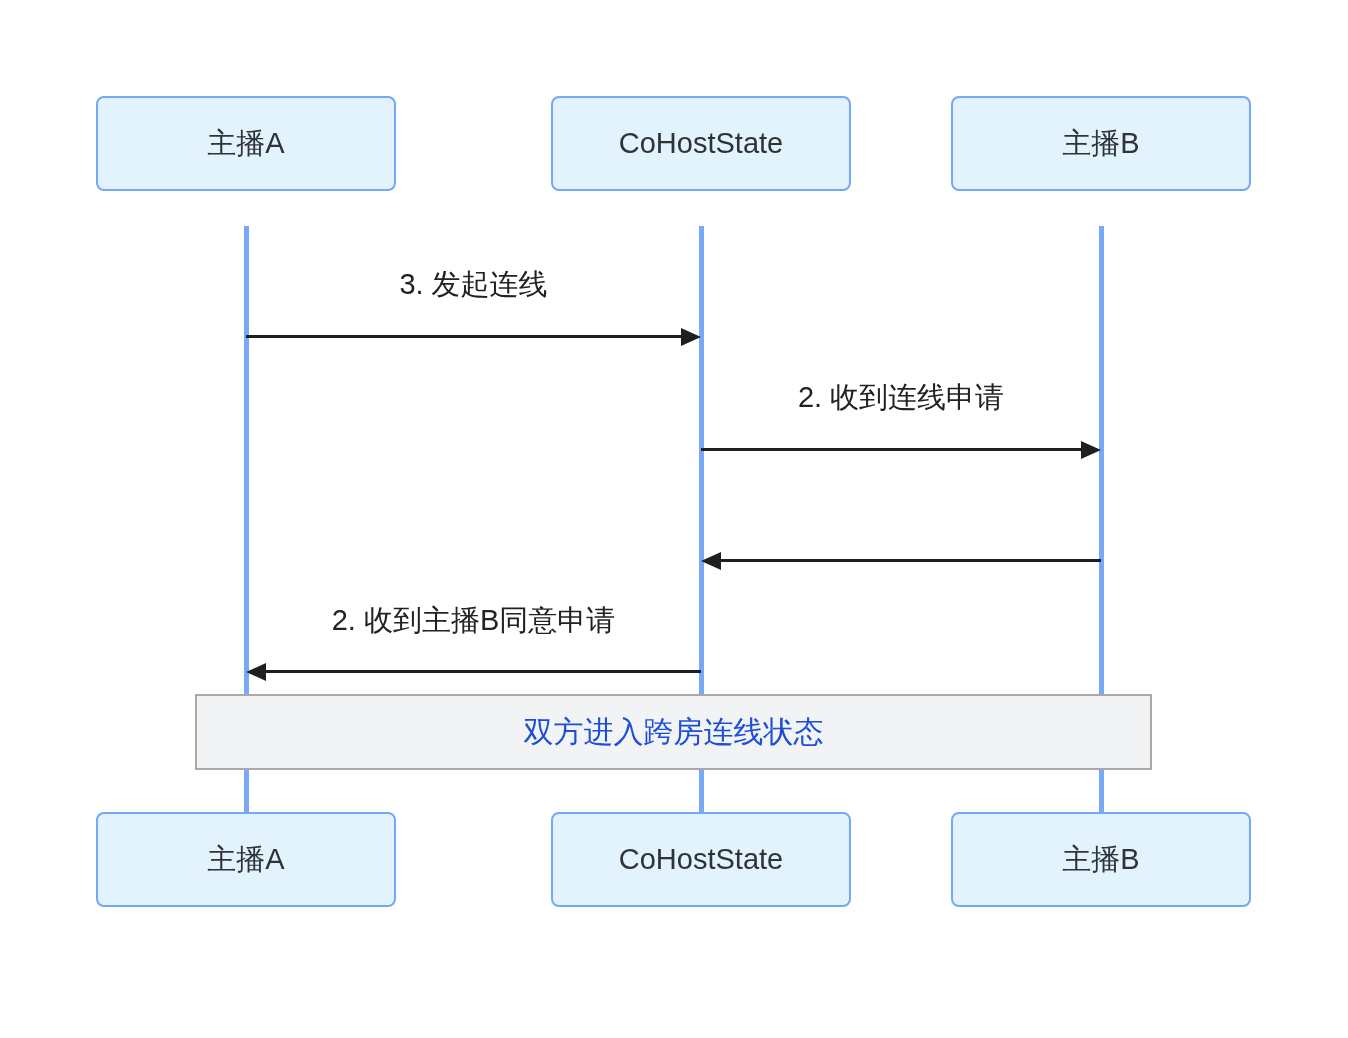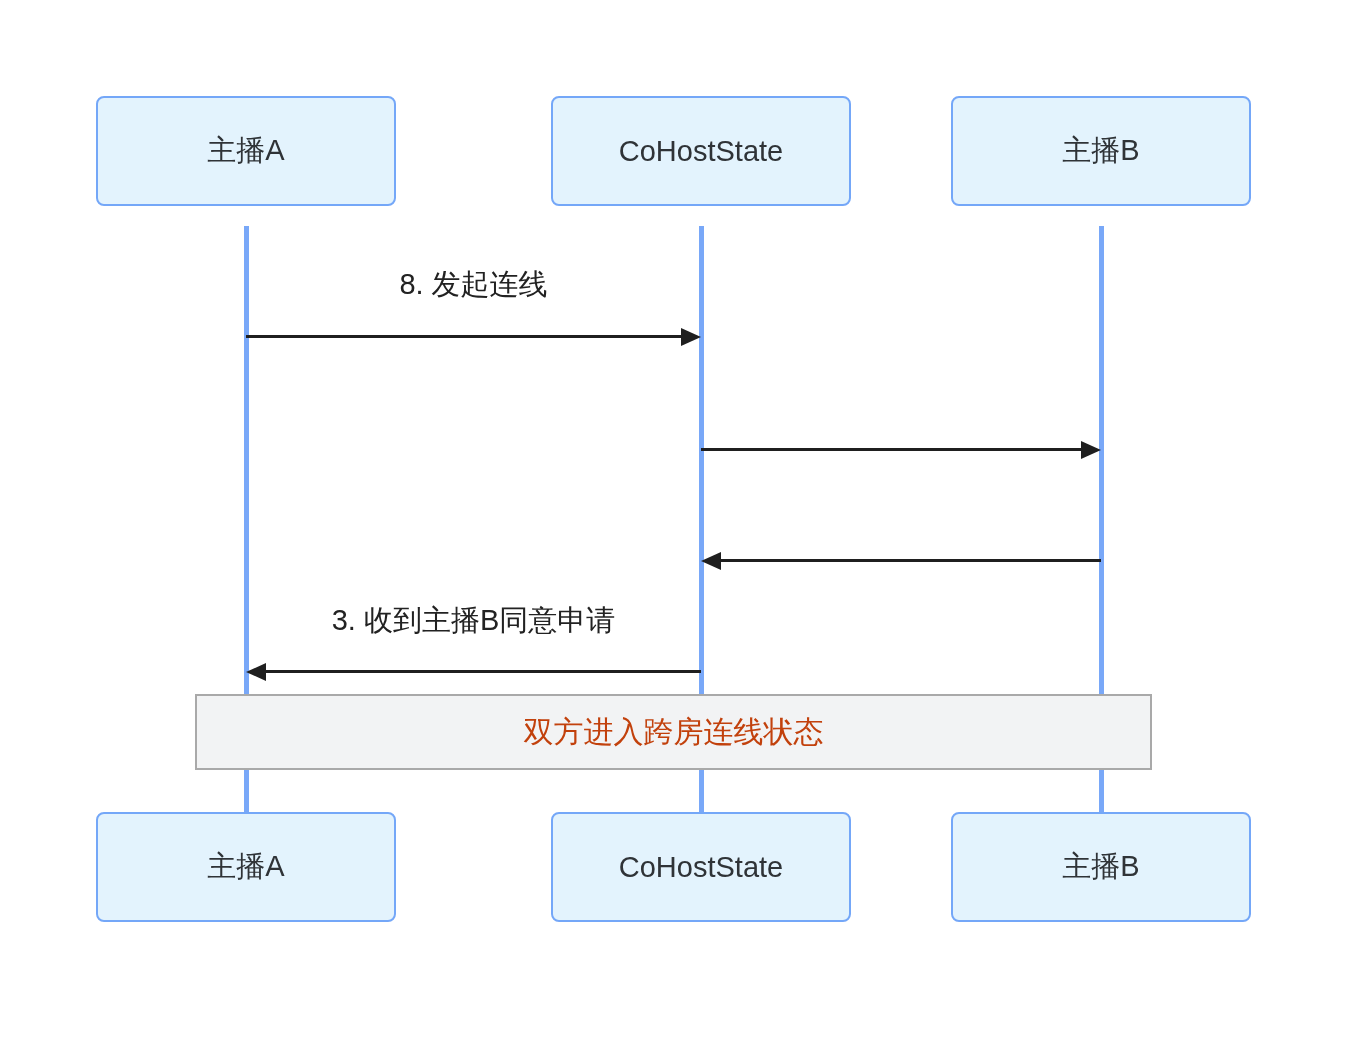--- a/index.html
+++ b/index.html
@@ -12,21 +12,21 @@
     position: relative;
     width: 1348px;
     height: 1038px;
     background: #ffffff;
     overflow: hidden;
   }
   
   .participant {
     position: absolute;
     width: 300px;
-    height: 110px;
+    height: 95px;
     box-sizing: border-box;
     background: #e3f3fd;
     border: 2px solid #74a7f8;
     border-radius: 8px;
     display: flex;
     align-items: center;
     justify-content: center;
     font-size: 29px;
     color: #2f3337;
     z-index: 4;
@@ -99,21 +99,21 @@
     top: 694px;
     width: 957px;
     height: 76px;
     box-sizing: border-box;
     background: #f2f3f4;
     border: 2px solid #a9a9a9;
     display: flex;
     align-items: center;
     justify-content: center;
     font-size: 30px;
-    color: #c2410c;
+    color: #1d4ed8;
     z-index: 2;
   }
 </style>
 </head>
 <body>
 
 <div class="canvas">
 
   <div class="participant p-a row-top">
     <span>主播A</span>
@@ -122,31 +122,32 @@
     <span>CoHostState</span>
   </div>
   <div class="participant p-b row-top">
     <span>主播B</span>
   </div>
 
   <div class="lifeline ll-a"></div>
   <div class="lifeline ll-c"></div>
   <div class="lifeline ll-b"></div>
 
-  <div id="m1-label" class="msg-label">8. 发起连线</div>
+  <div id="m1-label" class="msg-label">3. 发起连线</div>
   <div id="m1-line" class="msg-line"></div>
   <div id="m1-head" class="msg-head head-right"></div>
 
+  <div id="m2-label" class="msg-label">2. 收到连线申请</div>
   <div id="m2-line" class="msg-line"></div>
   <div id="m2-head" class="msg-head head-right"></div>
 
   <div id="m3-line" class="msg-line"></div>
   <div id="m3-head" class="msg-head head-left"></div>
 
-  <div id="m4-label" class="msg-label">3. 收到主播B同意申请</div>
+  <div id="m4-label" class="msg-label">2. 收到主播B同意申请</div>
   <div id="m4-line" class="msg-line"></div>
   <div id="m4-head" class="msg-head head-left"></div>
 
   <div class="note">
     <span>双方进入跨房连线状态</span>
   </div>
 
   <div class="participant p-a row-bottom">
     <span>主播A</span>
   </div>

